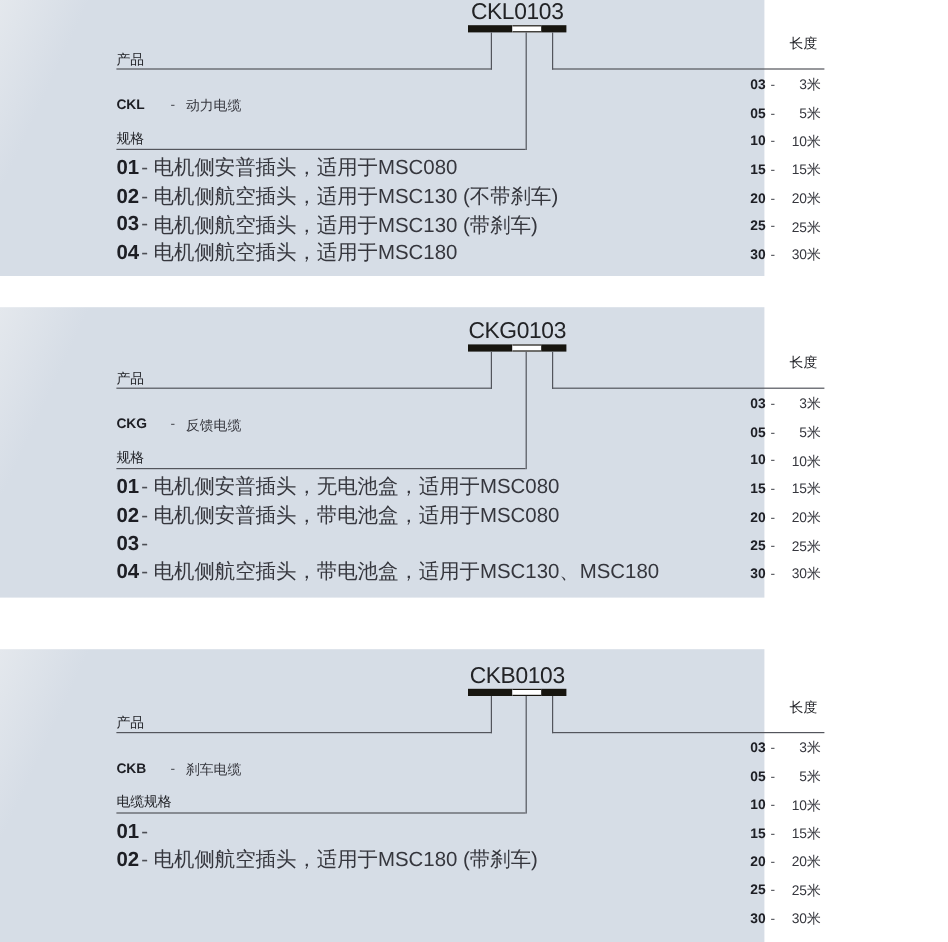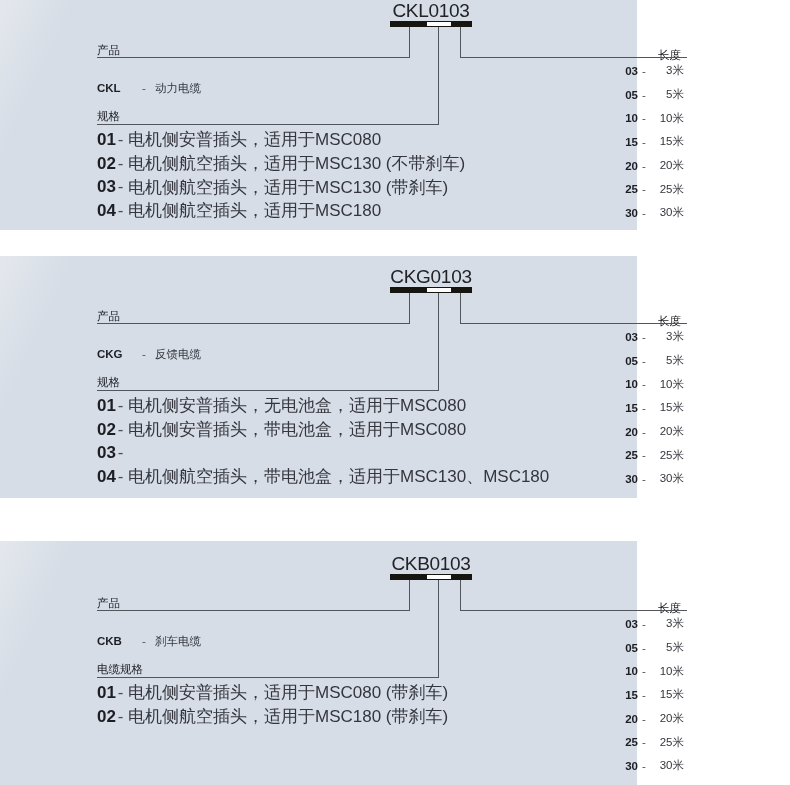--- a/index.html
+++ b/index.html
@@ -36,21 +36,21 @@
   .seg-c { flex: 1; background: #17150f; }
 
   .conn { position: absolute; width: 1px; background: #53555c; }
   .conn-left  { left: 409px; top: 25px; height: 31px; }
   .conn-mid   { left: 438px; top: 25px; height: 98px; }
   .conn-right { left: 460px; top: 25px; height: 31px; }
 
   .hdr { position: absolute; font-size: 11.5px; font-weight: normal; color: #222328; line-height: 14px; }
   .hdr-product { left: 97px; top: 41px; }
   .hdr-spec    { left: 97px; top: 107px; }
-  .hdr-length  { left: 460px; top: 46px; width: 221px; text-align: right; }
+  .hdr-length  { left: 460px; top: 28px; width: 221px; text-align: right; }
 
   .rule { position: absolute; height: 1px; background: #53555c; }
   .rule-product { left: 97px; top: 55px; width: 313px; }
   .rule-spec    { left: 97px; top: 122px; width: 341px; }
   .rule-length  { left: 460px; top: 55px; width: 227px; }
 
   .product-row { position: absolute; left: 97px; top: 78px; height: 16px; display: flex; align-items: center; font-size: 11.5px; }
   .product-row .code { font-weight: bold; width: 36px; color: #1d1e24; }
   .dash { color: #4c4e55; }
   .product-row .dash { width: 22px; text-align: center; }
@@ -283,21 +283,20 @@
         <span class="dash">-</span>
         <span class="pname">刹车电缆</span>
       </div>
 
       <div class="hdr hdr-spec">电缆规格</div>
       <span class="rule rule-spec"></span>
       <div class="spec-list">
   <div class="spec-row">
     <span class="scode">01</span>
     <span class="dash">-</span>
-    <span class="stext">电机侧安普插头，适用于MSC080 (带刹车)</span>
   </div>
 
   <div class="spec-row">
     <span class="scode">02</span>
     <span class="dash">-</span>
     <span class="stext">电机侧航空插头，适用于MSC180 (带刹车)</span>
   </div>
 </div>
 
       <div class="hdr hdr-length">长度</div>

